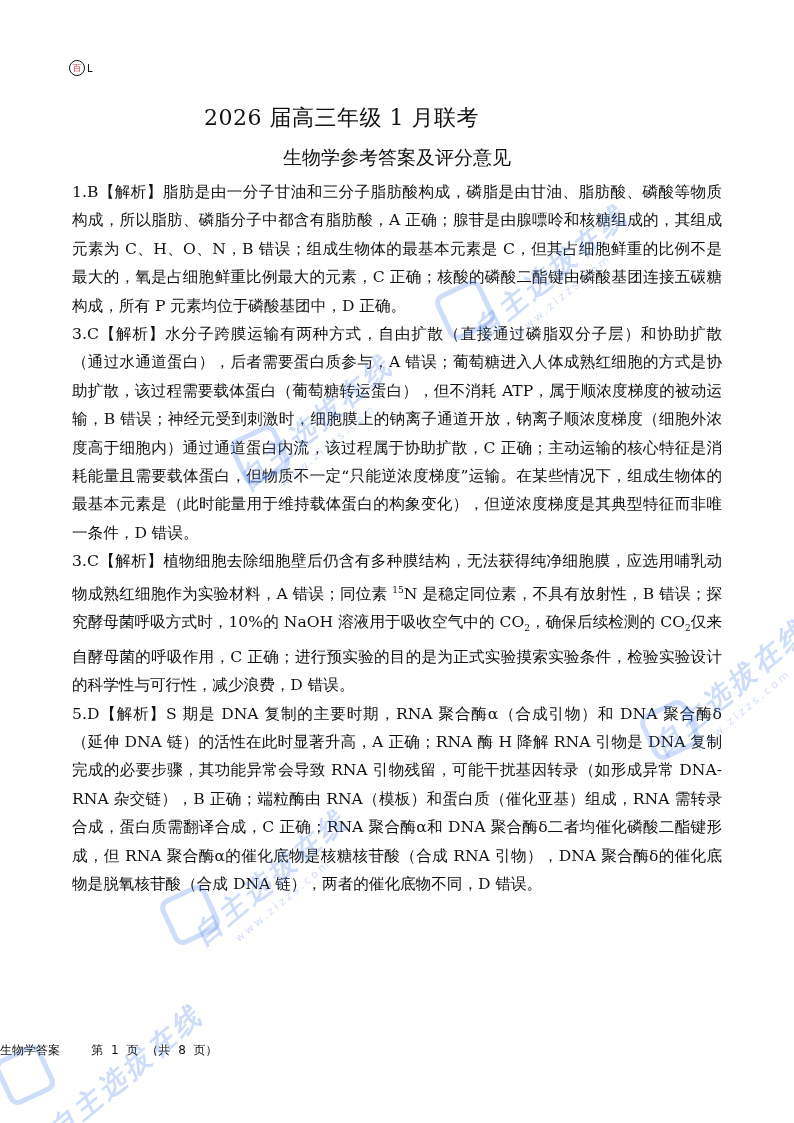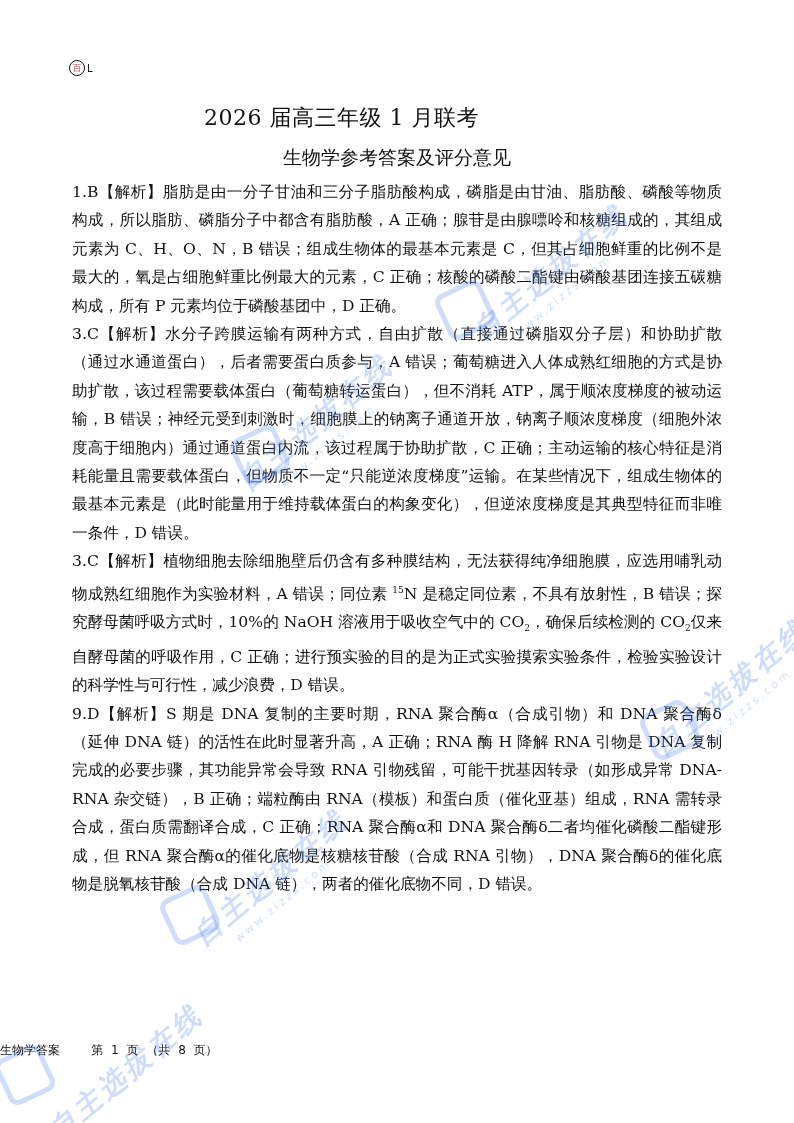--- a/index.html
+++ b/index.html
@@ -33,21 +33,21 @@
   <span class="corner-letter">L</span>
 </div>
 
 <div class="title">2026 届高三年级 1 月联考</div>
 <div class="subtitle">生物学参考答案及评分意见</div>
 
 <div class="content">
   <p class="para"><span class="qnum">1.B</span><span>【解析】</span><span>脂肪是由一分子甘油和三分子脂肪酸构成，磷脂是由甘油、脂肪酸、磷酸等物质构成，所以脂肪、磷脂分子中都含有脂肪酸，A 正确；腺苷是由腺嘌呤和核糖组成的，其组成元素为 C、H、O、N，B 错误；组成生物体的最基本元素是 C，但其占细胞鲜重的比例不是最大的，氧是占细胞鲜重比例最大的元素，C 正确；核酸的磷酸二酯键由磷酸基团连接五碳糖构成，所有 P 元素均位于磷酸基团中，D 正确。</span></p>
   <p class="para"><span class="qnum">3.C</span><span>【解析】</span><span>水分子跨膜运输有两种方式，自由扩散（直接通过磷脂双分子层）和协助扩散（通过水通道蛋白），后者需要蛋白质参与，A 错误；葡萄糖进入人体成熟红细胞的方式是协助扩散，该过程需要载体蛋白（葡萄糖转运蛋白），但不消耗 ATP，属于顺浓度梯度的被动运输，B 错误；神经元受到刺激时，细胞膜上的钠离子通道开放，钠离子顺浓度梯度（细胞外浓度高于细胞内）通过通道蛋白内流，该过程属于协助扩散，C 正确；主动运输的核心特征是消耗能量且需要载体蛋白，但物质不一定“只能逆浓度梯度”运输。在某些情况下，组成生物体的最基本元素是（此时能量用于维持载体蛋白的构象变化），但逆浓度梯度是其典型特征而非唯一条件，D 错误。</span></p>
   <p class="para"><span class="qnum">3.C</span><span>【解析】</span><span>植物细胞去除细胞壁后仍含有多种膜结构，无法获得纯净细胞膜，应选用哺乳动物成熟红细胞作为实验材料，A 错误；同位素 </span><sup style="font-size:9px">15</sup><span>N 是稳定同位素，不具有放射性，B 错误；探究酵母菌呼吸方式时，10%的 NaOH 溶液用于吸收空气中的 CO</span><sub style="font-size:9px">2</sub><span>，确保后续检测的 CO</span><sub style="font-size:9px">2</sub><span>仅来自酵母菌的呼吸作用，C 正确；进行预实验的目的是为正式实验摸索实验条件，检验实验设计的科学性与可行性，减少浪费，D 错误。</span></p>
-  <p class="para"><span class="qnum">9.D</span><span>【解析】</span><span>S 期是 DNA 复制的主要时期，RNA 聚合酶α（合成引物）和 DNA 聚合酶δ（延伸 DNA 链）的活性在此时显著升高，A 正确；RNA 酶 H 降解 RNA 引物是 DNA 复制完成的必要步骤，其功能异常会导致 RNA 引物残留，可能干扰基因转录（如形成异常 DNA-RNA 杂交链），B 正确；端粒酶由 RNA（模板）和蛋白质（催化亚基）组成，RNA 需转录合成，蛋白质需翻译合成，C 正确；RNA 聚合酶α和 DNA 聚合酶δ二者均催化磷酸二酯键形成，但 RNA 聚合酶α的催化底物是核糖核苷酸（合成 RNA 引物），DNA 聚合酶δ的催化底物是脱氧核苷酸（合成 DNA 链），两者的催化底物不同，D 错误。</span></p>
+  <p class="para"><span class="qnum">5.D</span><span>【解析】</span><span>S 期是 DNA 复制的主要时期，RNA 聚合酶α（合成引物）和 DNA 聚合酶δ（延伸 DNA 链）的活性在此时显著升高，A 正确；RNA 酶 H 降解 RNA 引物是 DNA 复制完成的必要步骤，其功能异常会导致 RNA 引物残留，可能干扰基因转录（如形成异常 DNA-RNA 杂交链），B 正确；端粒酶由 RNA（模板）和蛋白质（催化亚基）组成，RNA 需转录合成，蛋白质需翻译合成，C 正确；RNA 聚合酶α和 DNA 聚合酶δ二者均催化磷酸二酯键形成，但 RNA 聚合酶α的催化底物是核糖核苷酸（合成 RNA 引物），DNA 聚合酶δ的催化底物是脱氧核苷酸（合成 DNA 链），两者的催化底物不同，D 错误。</span></p>
 </div>
 
 <div class="wm-logo" style="left:440px; top:285px;"></div>
 <div class="wm" style="left:465px; top:320px;">
   <span class="big">自主选拔在线</span>
   <span class="small">www.zizzs.com</span>
 </div>
 <div class="wm-logo" style="left:235px; top:430px;"></div>
 <div class="wm" style="left:230px; top:470px;">
   <span class="big">自主选拔在线</span>

